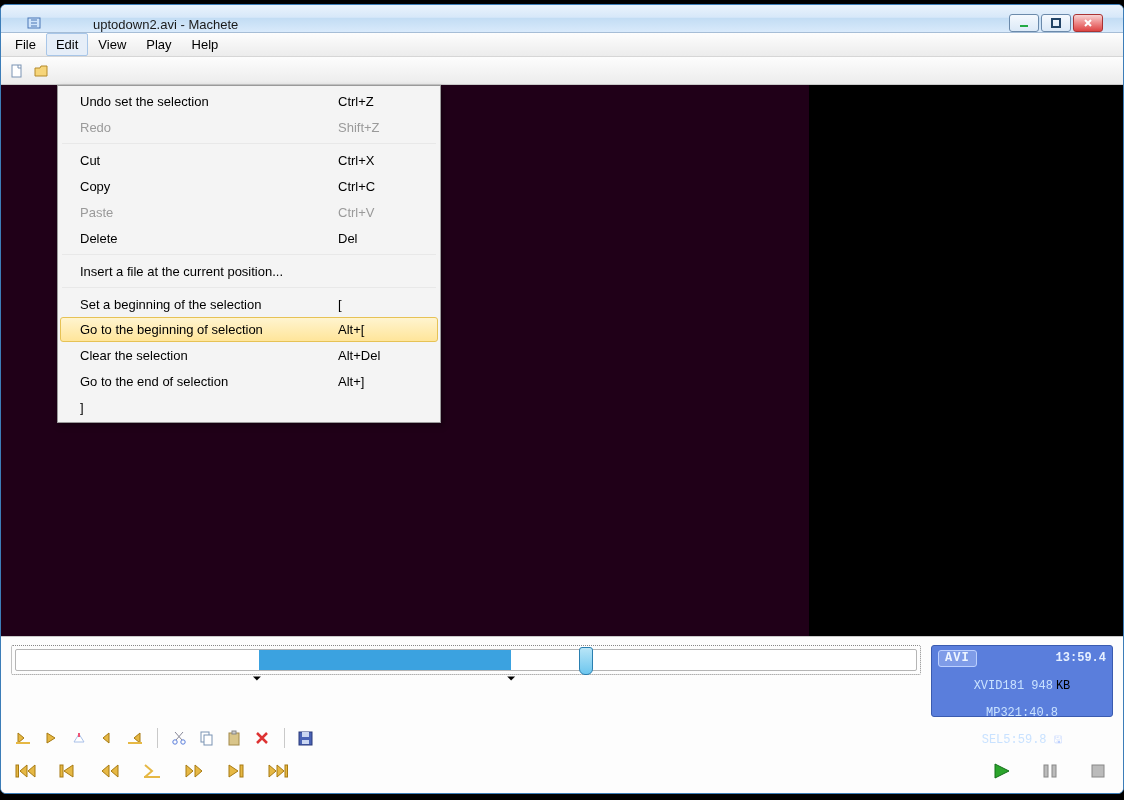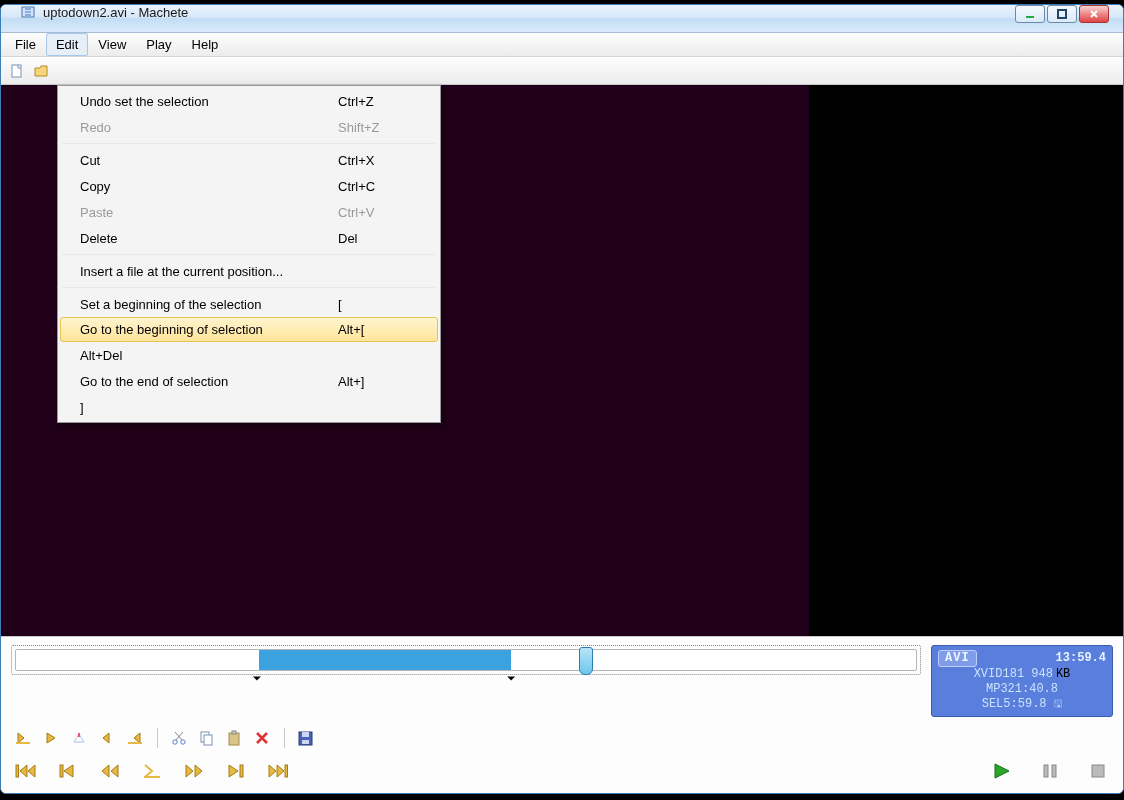--- a/index.html
+++ b/index.html
@@ -17,22 +17,23 @@
     box-shadow: 0 2px 10px rgba(0,0,0,.3);
     display: flex; flex-direction: column;
     overflow: hidden;
     margin-top: 4px;
   }
   
   .titlebar {
     height: 28px;
     background: linear-gradient(#eaf3fc, #d7e8f9 45%, #c3ddf4 50%, #d9eafb);
     border-bottom: 1px solid #a6bdd6;
-    display: flex; align-items: flex-start;
-    padding: 0 14px;
+    display: flex; align-items: flex-end;
+    padding: 0 20px;
+    gap: 44px;
   }
   .titlebar .app-icon { width: 16px; height: 16px; margin: 0 6px; display:flex; align-items:center; justify-content:center;}
   .titlebar .title { flex: 1; color: #1a1a1a; font-size: 13px; }
   .winbtns { display: flex; gap: 0; }
   .winbtn {
     width: 30px; height: 18px;
     border: 1px solid #6b8aab;
     background: linear-gradient(#f5f9fe,#dbe9f7);
     border-radius: 3px; margin-left: 2px;
     display:flex; align-items:center; justify-content:center;
@@ -144,20 +145,21 @@
     width: 182px; height: 72px;
     background: #5a7edc;
     border:1px solid #3a5bb0;
     border-radius:3px;
     color:#c9e2ff;
     font-family: "Consolas","Courier New",monospace;
     font-size: 12px;
     padding: 4px 6px;
     display:flex; flex-direction:column;
     line-height: 1.25;
+    gap: 12px;
   }
   .info-top { display:flex; justify-content:space-between; align-items:center;}
   .info-badge {
     background:#7f9ce8; border:1px solid #bcd0ff;
     padding: 0 6px; border-radius:3px;
     color:#eef5ff; font-weight:bold; letter-spacing:1px;
   }
   .info-time { font-size:12px; color:#e6f0ff; font-weight:bold;}
   .info-line { display:flex; justify-content:center;}
   .info-line .kb { color:#000000; margin-left:3px;}
@@ -263,20 +265,21 @@
         <div class="dd-sep"></div>
         <div class="dd-row">
           <span class="dd-label">Set a beginning of the selection</span>
           <span class="dd-short">[</span>
         </div>
         <div class="dd-row highlight">
           <span class="dd-label">Go to the beginning of selection</span>
           <span class="dd-short">Alt+[</span>
         </div>
         <div class="dd-row">
+          <span class="dd-label">Clear the selection</span>
           <span class="dd-short">Alt+Del</span>
         </div>
         <div class="dd-row">
           <span class="dd-label">Go to the end of selection</span>
           <span class="dd-short">Alt+]</span>
         </div>
         <div class="dd-row">
           <span class="dd-short">]</span>
         </div>
       </div>

